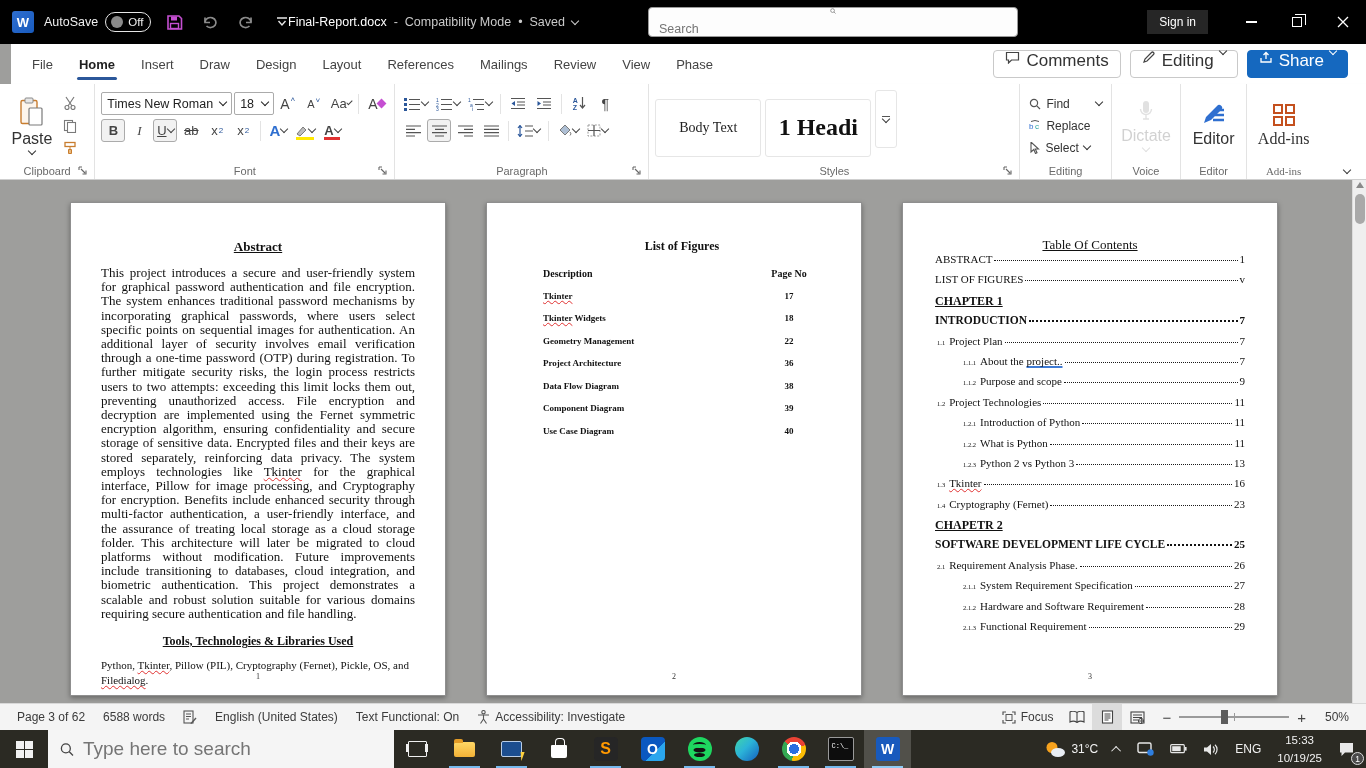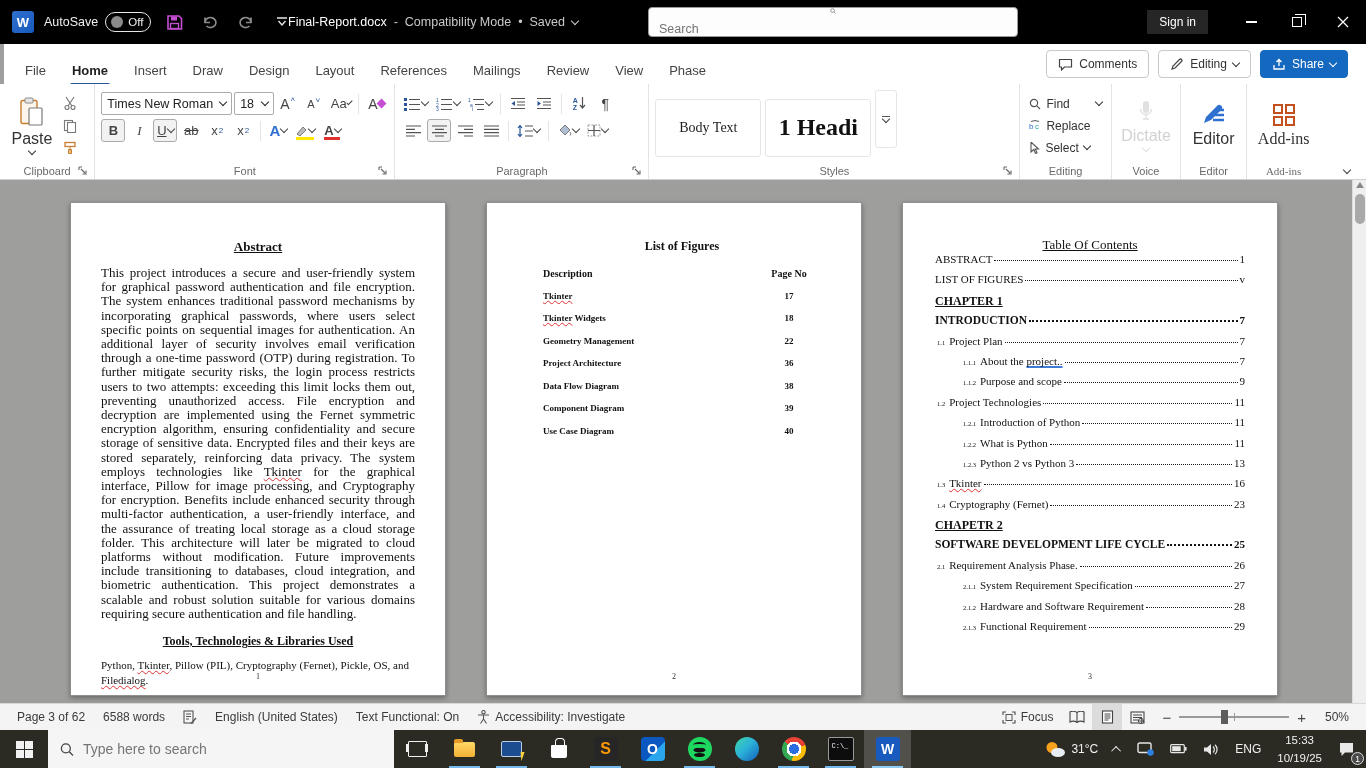--- a/index.html
+++ b/index.html
@@ -21,26 +21,26 @@
   .tb-search{position:absolute;left:648px;top:7px;width:370px;height:30px;background:#fdfdfd;border:1px solid #9a9a9a;border-radius:4px;display:flex;align-items:center;padding:0 10px;gap:8px;flex-direction:column;}
   .tb-search input{border:none;outline:none;background:transparent;font-size:12.5px;color:#444;width:100%;font-family:"Liberation Sans",sans-serif;}
   .signin{position:absolute;right:158px;top:10px;height:24px;padding:0 12px;background:#262626;color:#fff;font-size:12px;display:flex;align-items:center;border:none;cursor:pointer;}
   .win-controls{position:absolute;right:0;top:0;height:44px;display:flex;}
   .win-btn{width:46px;height:44px;display:flex;align-items:center;justify-content:center;color:#fff;cursor:pointer;}
   .restore-glyph{width:10px;height:10px;border:1.2px solid #fff;position:relative;}
   .restore-glyph::before{content:"";position:absolute;left:2px;top:-4px;width:10px;height:10px;border:1.2px solid #fff;border-left:none;border-bottom:none;}
   .min-glyph{width:11px;height:1.4px;background:#fff;}
 
   
-  #ribbon-tabs{position:absolute;top:44px;left:4px;right:0;height:40px;background:#fff;display:flex;align-items:center;padding:6px 8px;}
+  #ribbon-tabs{position:absolute;top:44px;left:11px;right:0;height:40px;background:#fff;display:flex;align-items:center;padding:0 8px;}
   .rtab{padding:0 13px;height:40px;display:flex;align-items:center;font-size:13px;color:#444;cursor:pointer;position:relative;}
   .rtab.active{font-weight:bold;color:#1f1f1f;}
   .rtab.active::after{content:"";position:absolute;left:11px;right:11px;bottom:4px;height:3px;border-radius:2px;background:#2b579a;}
   .rt-right{margin-left:auto;display:flex;align-items:center;gap:9px;padding-right:10px;}
-  .pill-btn{height:28px;border:1px solid #c9c9c9;border-radius:4px;background:#fff;display:flex;align-items:center;gap:6px;padding:0 11px;font-size:12px;color:#333;cursor:pointer;}
+  .pill-btn{height:28px;border:1px solid #c9c9c9;border-radius:4px;background:#fff;display:flex;gap:6px;padding:0 11px;font-size:17px;color:#333;cursor:pointer;}
   .pill-btn.share{background:#1568bf;border-color:#1568bf;color:#fff;}
   .chev{width:6px;height:6px;border-right:1.4px solid currentColor;border-bottom:1.4px solid currentColor;transform:rotate(45deg);display:inline-block;margin-top:-3px;}
 
   
   #ribbon-body{position:absolute;top:84px;left:0;right:0;height:96px;background:#fff;border-bottom:1px solid #cfcfcf;display:flex;box-shadow:0 1px 2px rgba(0,0,0,.08);}
   .rgroup{position:relative;border-right:1px solid #e3e3e3;padding:6px 6px 18px;display:flex;}
   .glabel{position:absolute;bottom:2px;left:0;right:0;text-align:center;font-size:11px;color:#6a6a6a;}
   .launcher{position:absolute;bottom:3px;right:4px;width:12px;height:12px;cursor:pointer;}
   .rbtn{display:flex;align-items:center;justify-content:center;border:1px solid transparent;border-radius:3px;cursor:pointer;color:#444;}
   .rbtn.toggled{border-color:#ababab;background:#f2f2f2;}
@@ -118,21 +118,21 @@
   .zoomwrap{display:flex;align-items:center;gap:8px;padding:0 10px;}
   .zoomtrack{width:110px;height:2px;background:#9a9a9a;position:relative;}
   .zoomtick{position:absolute;left:50%;top:-3px;width:1px;height:8px;background:#9a9a9a;}
   .zoomthumb{position:absolute;left:38%;top:-6px;width:7px;height:14px;background:#5c5c5c;cursor:pointer;}
   .zsign{font-size:15px;color:#444;cursor:pointer;line-height:1;}
 
   
   #taskbar{position:absolute;top:730px;left:0;right:0;height:38px;background:#2b2a23;display:flex;align-items:stretch;color:#ececec;}
   .startbtn{width:48px;display:flex;align-items:center;justify-content:center;cursor:pointer;}
   .tsearch{width:346px;background:#f5f5f5;display:flex;align-items:center;gap:9px;padding:0 12px;margin:0;}
-  .tsearch input{border:none;outline:none;background:transparent;font-size:14px;color:#333;width:100%;font-family:"Liberation Sans",sans-serif;}
+  .tsearch input{border:none;outline:none;background:transparent;font-size:19px;color:#333;width:100%;font-family:"Liberation Sans",sans-serif;}
   .tcell{width:47px;display:flex;align-items:center;justify-content:center;position:relative;cursor:pointer;}
   .tcell.running::after{content:"";position:absolute;bottom:0;left:8px;right:8px;height:2.5px;background:#76b9ed;}
   .tcell.active{background:rgba(255,255,255,.18);}
   .tcell.active::after{content:"";position:absolute;bottom:0;left:8px;right:8px;height:2.5px;background:#8ecbf5;}
   .ticon{width:26px;height:26px;position:relative;display:flex;align-items:center;justify-content:center;}
   .ticon.task-view::before{content:"";width:17px;height:14px;border:1.6px solid #f0f0f0;border-radius:1px;}
   .ticon.task-view::after{content:"";position:absolute;left:1px;top:8px;width:3px;height:8px;background:#f0f0f0;box-shadow:19px 0 0 #f0f0f0;}
   .ticon.file-explorer::before{content:"";width:21px;height:15px;background:linear-gradient(#ffd866,#f2b136);border-radius:2px;}
   .ticon.file-explorer::after{content:"";position:absolute;top:3px;left:2px;width:9px;height:4px;background:#e39b26;border-radius:2px 2px 0 0;}
   .ticon.remote::before{content:"";width:19px;height:14px;background:#1c4e8f;border:1.5px solid #b9cde6;border-radius:2px;}

